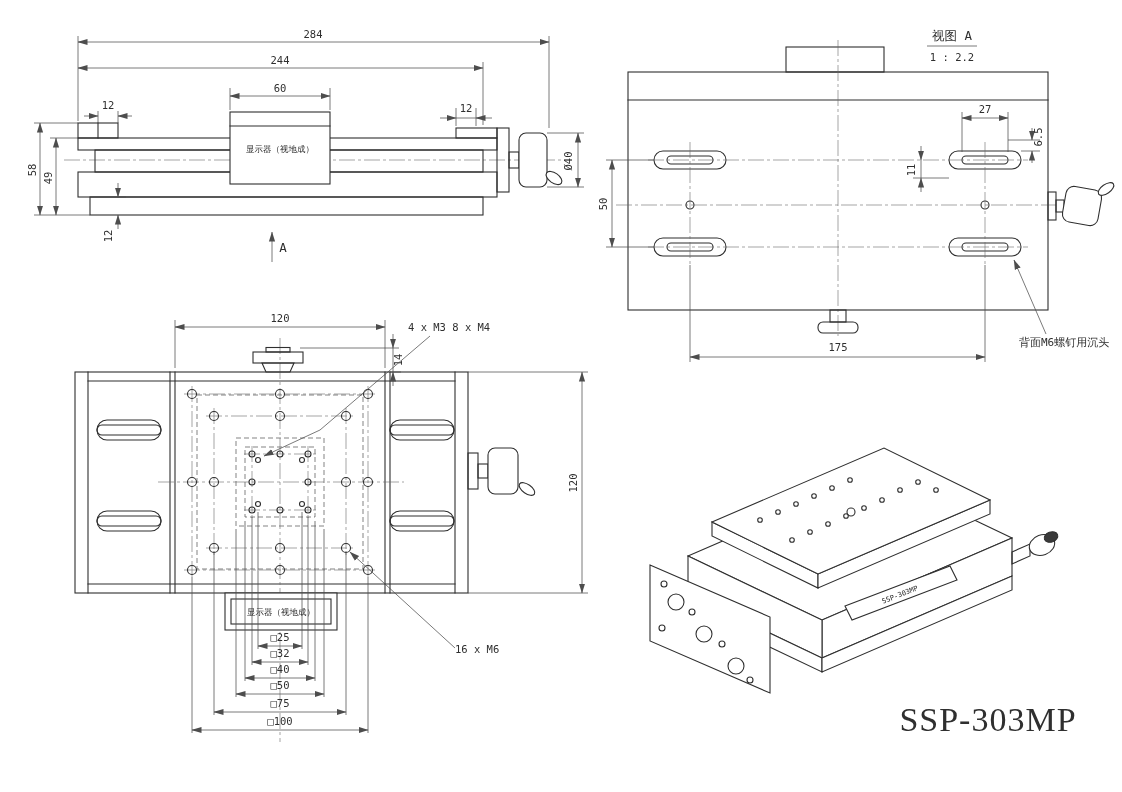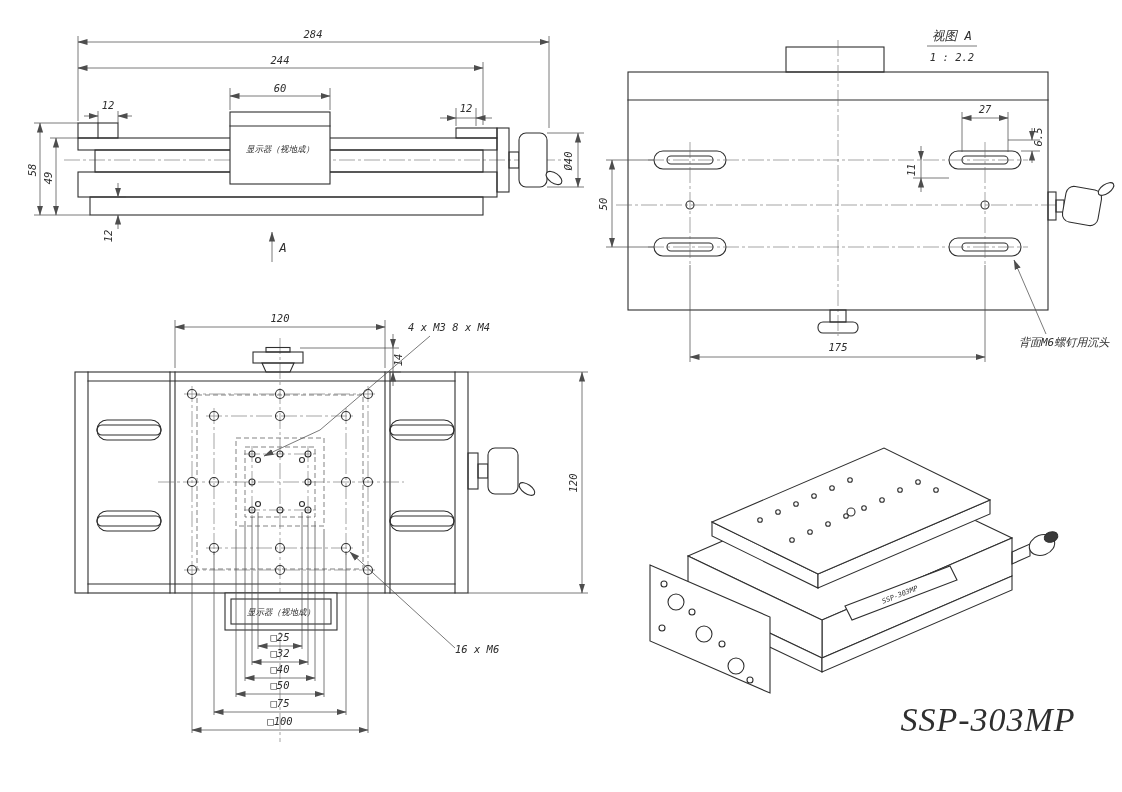--- a/index.html
+++ b/index.html
@@ -1,16 +1,16 @@
 <!DOCTYPE html>
 <html><head>
 <meta charset="utf-8">
 <style>
   html,body{margin:0;padding:0;background:#ffffff;}
-  .page{width:1122px;height:792px;position:relative;background:#fff;overflow:hidden;font-style:italic;}
+  .page{width:1122px;height:792px;position:relative;background:#fff;overflow:hidden;}
   svg{display:block;}
   .l{stroke:#2f2f2f;stroke-width:1.1;fill:none;stroke-linecap:square;}
   .lf{stroke:#2f2f2f;stroke-width:1.1;fill:#ffffff;}
   .dim{stroke:#4d4d4d;stroke-width:0.75;fill:none;}
   .cl{stroke:#6a6a6a;stroke-width:0.6;fill:none;stroke-dasharray:16 3 3 3;}
   .dash{stroke:#4d4d4d;stroke-width:0.7;fill:none;stroke-dasharray:5 3;}
   text{font-family:"DejaVu Sans Mono","DejaVu Sans",monospace;fill:#2f2f2f;}
   .dt{font-size:10.5px;text-anchor:middle;}
   .dts{font-size:10.5px;text-anchor:start;}
   .cn{font-size:8.5px;text-anchor:middle;}

